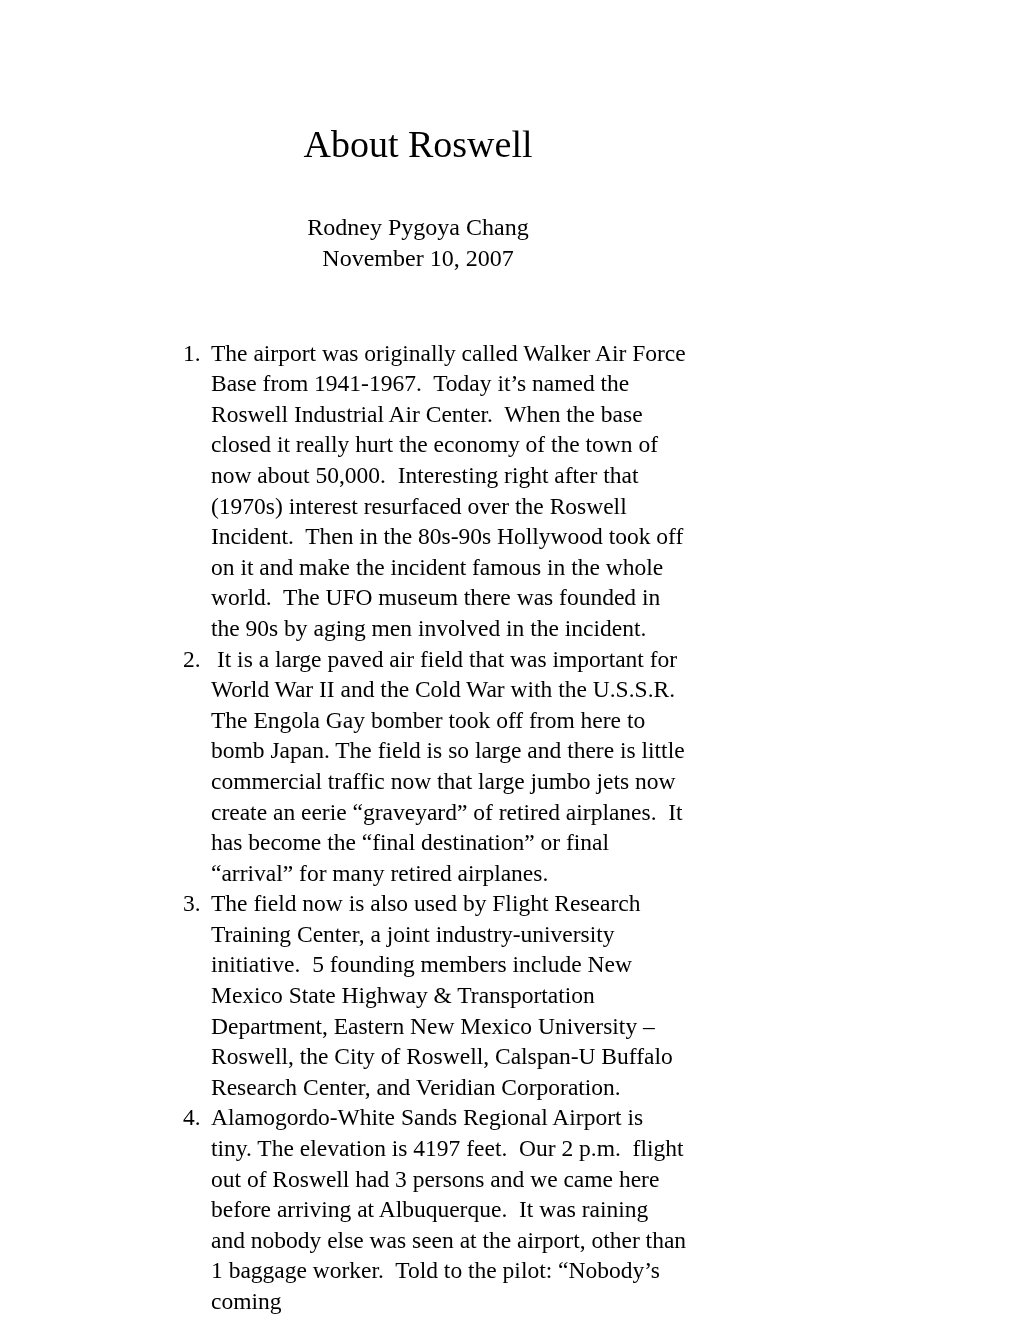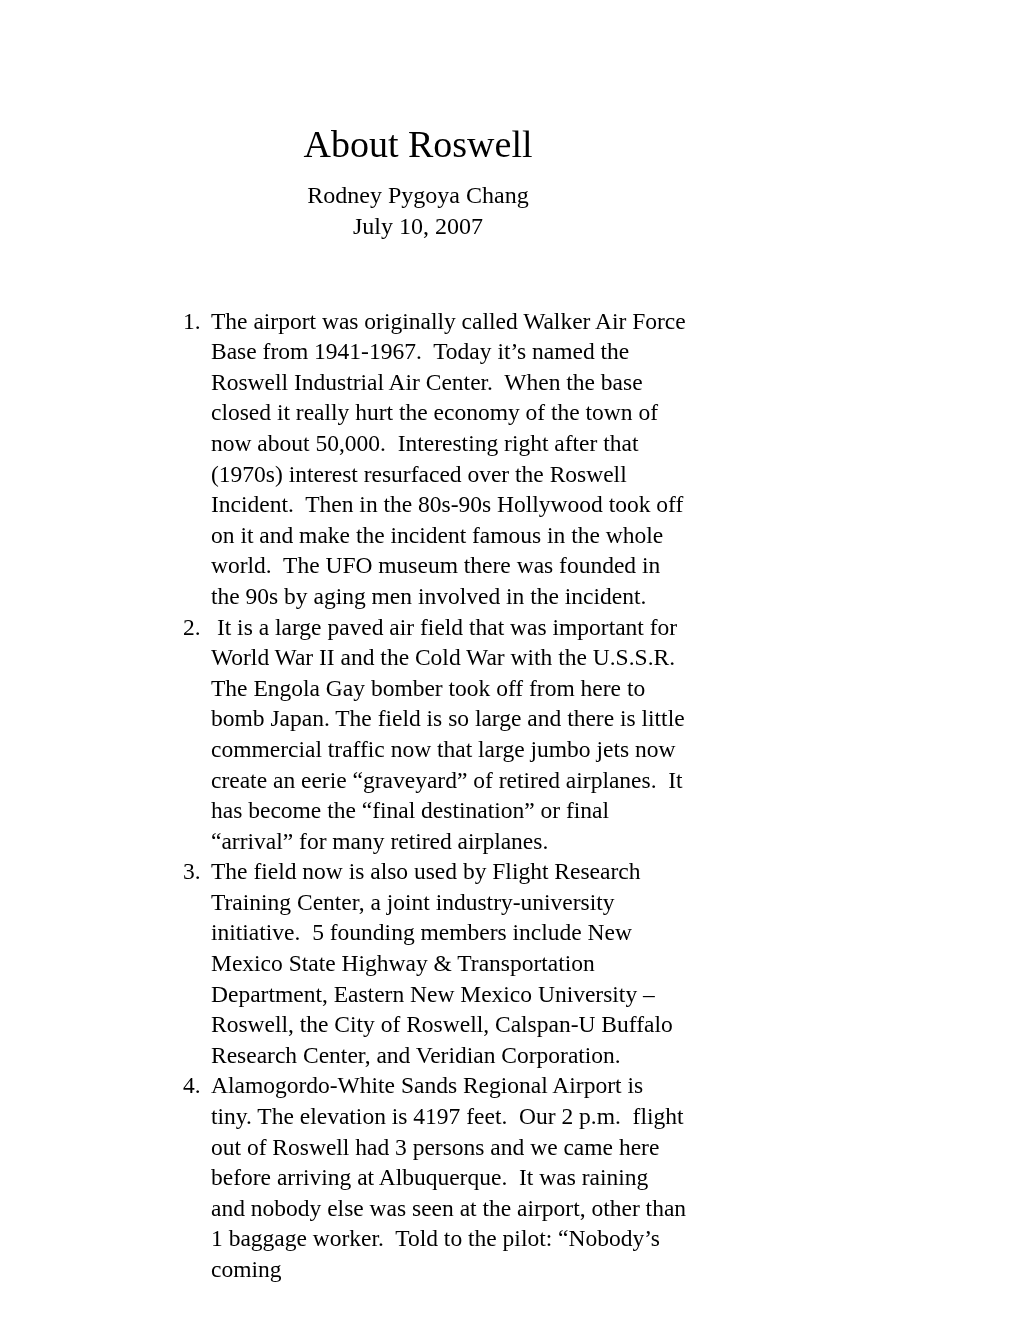--- a/index.html
+++ b/index.html
@@ -23,21 +23,21 @@
   }
   .doc-title {
     font-size: 38px;
     font-weight: 400;
     text-align: center;
     margin: 0;
     line-height: 1.2;
     white-space: pre-wrap;
   }
   .byline-block {
-    margin-top: 12px;
+    margin-top: 44px;
     text-align: center;
     font-size: 24px;
     line-height: 31px;
   }
   .byline-block div {
     white-space: pre-wrap;
   }
   .numbered-list {
     margin-top: 64px;
     margin-left: 183px;
@@ -61,21 +61,21 @@
 </style>
 </head>
 <body>
 
 <div class="page">
 
   <h1 class="doc-title">About Roswell</h1>
 
   <div class="byline-block">
     <div>Rodney Pygoya Chang</div>
-    <div>July 10, 2007</div>
+    <div>November 10, 2007</div>
   </div>
 
   <div class="numbered-list">
 
     <div class="list-item">
       <span class="item-number">1.</span>
       <span class="item-text">The airport was originally called Walker Air Force Base from 1941-1967.  Today it’s named the Roswell Industrial Air Center.  When the base closed it really hurt the economy of the town of now about 50,000.  Interesting right after that (1970s) interest resurfaced over the Roswell Incident.  Then in the 80s-90s Hollywood took off on it and make the incident famous in the whole world.  The UFO museum there was founded in the 90s by aging men involved in the incident.</span>
     </div>
 
     <div class="list-item">

